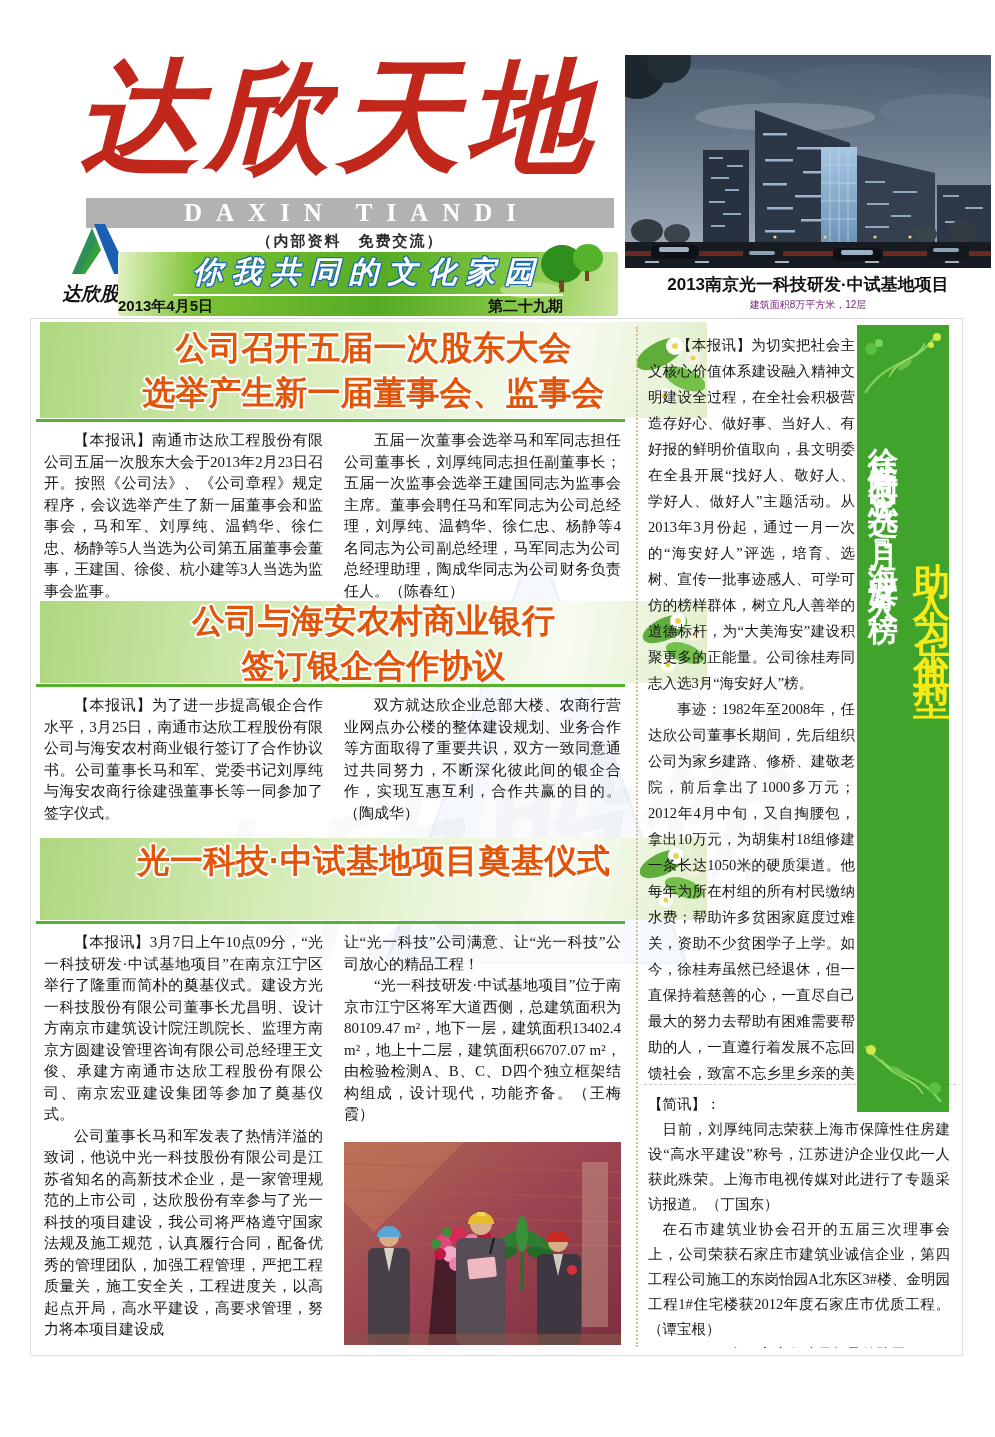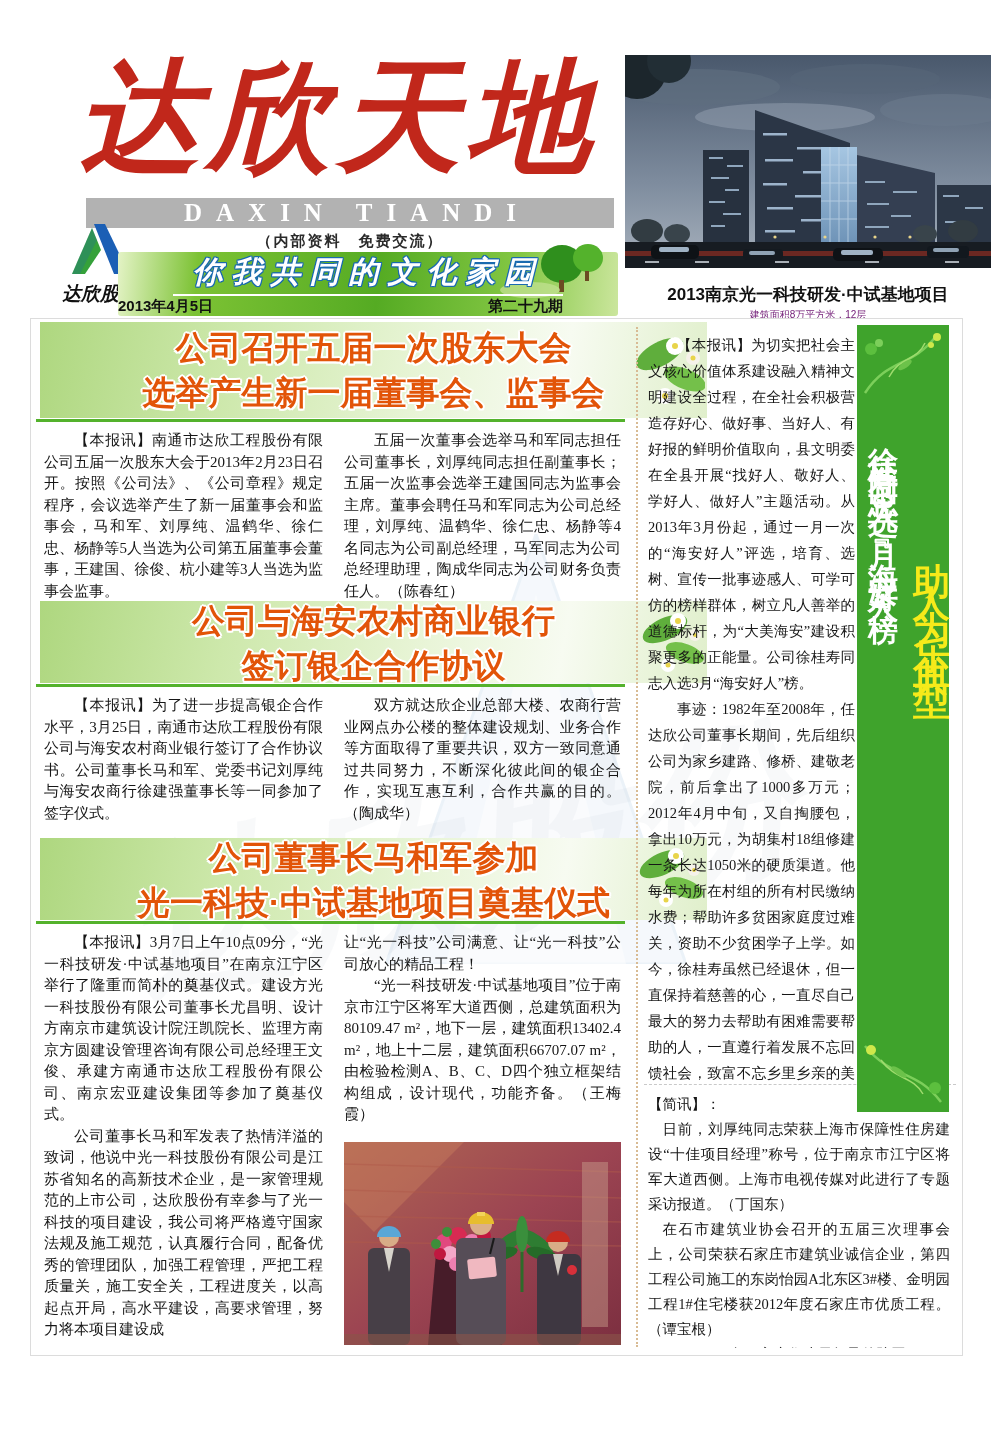--- a/index.html
+++ b/index.html
@@ -39,21 +39,21 @@
     text-shadow:1px 0 0 #1a6ab0,-1px 0 0 #1a6ab0,0 1px 0 #1a6ab0,0 -1px 0 #1a6ab0,
                 1px 1px 0 #1a6ab0,-1px -1px 0 #1a6ab0,1px -1px 0 #1a6ab0,-1px 1px 0 #1a6ab0;
   }
   .slogan-line { position:absolute; left:55px; right:55px; top:42px; height:2px; background:#ffffff; }
   .date-row {
     position:absolute; left:0; top:45px; width:100%; display:flex;
     justify-content:space-between; gap:72px; padding-right:55px; box-sizing:border-box;
     font-family:"Liberation Sans",sans-serif; font-size:15px; font-weight:bold; color:#111;
   }
   .cover { position:absolute; left:625px; top:55px; width:366px; }
-  .cover-caption { margin-top:15px; text-align:center; font-family:"Liberation Sans",sans-serif;
+  .cover-caption { margin-top:5px; text-align:center; font-family:"Liberation Sans",sans-serif;
     font-weight:bold; font-size:17px; color:#111; }
   .cover-sub { margin-top:2px; text-align:center; font-family:"Liberation Sans",sans-serif;
     font-size:10px; color:#701a75; }
 
   
   .frame { position:absolute; left:30px; top:318px; width:931px; height:1036px;
     border:1px solid #dcdcdc; background:#fff; }
   .hbanner {
     position:absolute; left:9px; width:667px; overflow:hidden;
     background:linear-gradient(100deg,#aed77f 0%,#cde8ab 28%,#e9f5d8 58%,#f7fbf1 78%,#e0efcb 100%);
@@ -290,21 +290,20 @@
       <svg class="flower-deco" width="95" height="78" viewBox="0 0 95 78">
         <ellipse cx="52" cy="24" rx="24" ry="11" fill="#5fae3c" transform="rotate(-25 52 24)"></ellipse>
         <ellipse cx="74" cy="48" rx="20" ry="9" fill="#74c04a" transform="rotate(20 74 48)"></ellipse>
         <circle cx="66" cy="16" r="8" fill="#ffffff"></circle>
           <circle cx="66" cy="16" r="3" fill="#e8d44a"></circle>
         <circle cx="84" cy="30" r="6" fill="#f6f2ea"></circle>
           <circle cx="84" cy="30" r="2" fill="#e8d44a"></circle>
         <circle cx="56" cy="60" r="7" fill="#ffffff"></circle>
           <circle cx="56" cy="60" r="2.5" fill="#e8d44a"></circle>
       </svg>
-      <div class="hline" style="margin-top:-3px;">公司董事长马和军参加</div>
       <div class="hline">光一科技·中试基地项目奠基仪式</div>
     </div>
     <div class="underline" style="top:602px;"></div>
     <div class="col" style="left:13px;top:613px;width:279px;height:418px;">
       <p>【本报讯】3月7日上午10点09分，“光一科技研发·中试基地项目”在南京江宁区举行了隆重而简朴的奠基仪式。建设方光一科技股份有限公司董事长尤昌明、设计方南京市建筑设计院汪凯院长、监理方南京方圆建设管理咨询有限公司总经理王文俊、承建方南通市达欣工程股份有限公司、南京宏亚建设集团等参加了奠基仪式。</p>
       <p>公司董事长马和军发表了热情洋溢的致词，他说中光一科技股份有限公司是江苏省知名的高新技术企业，是一家管理规范的上市公司，达欣股份有幸参与了光一科技的项目建设，我公司将严格遵守国家法规及施工规范，认真履行合同，配备优秀的管理团队，加强工程管理，严把工程质量关，施工安全关，工程进度关，以高起点开局，高水平建设，高要求管理，努力将本项目建设成</p>
     </div>
     <div class="col" style="left:313px;top:613px;width:277px;height:205px;">
       <p class="noindent">让“光一科技”公司满意、让“光一科技”公司放心的精品工程！</p>
       <p>“光一科技研发·中试基地项目”位于南京市江宁区将军大道西侧，总建筑面积为80109.47 m²，地下一层，建筑面积13402.4 m²，地上十二层，建筑面积66707.07 m²，由检验检测A、B、C、D四个独立框架结构组成，设计现代，功能齐备。（王梅霞）</p>
@@ -383,21 +382,21 @@
     <div class="divider-v"></div>
     <div class="divider-h"></div>
 
     <div class="rcol">
       <p>【本报讯】为切实把社会主义核心价值体系建设融入精神文明建设全过程，在全社会积极营造存好心、做好事、当好人、有好报的鲜明价值取向，县文明委在全县开展“找好人、敬好人、学好人、做好人”主题活动。从2013年3月份起，通过一月一次的“海安好人”评选，培育、选树、宣传一批事迹感人、可学可仿的榜样群体，树立凡人善举的道德标杆，为“大美海安”建设积聚更多的正能量。公司徐桂寿同志入选3月“海安好人”榜。</p>
       <p>事迹：1982年至2008年，任达欣公司董事长期间，先后组织公司为家乡建路、修桥、建敬老院，前后拿出了1000多万元；2012年4月中旬，又自掏腰包，拿出10万元，为胡集村18组修建一条长达1050米的硬质渠道。他每年为所在村组的所有村民缴纳水费；帮助许多贫困家庭度过难关，资助不少贫困学子上学。如今，徐桂寿虽然已经退休，但一直保持着慈善的心，一直尽自己最大的努力去帮助有困难需要帮助的人，一直遵行着发展不忘回馈社会，致富不忘乡里乡亲的美德。（海安日报）</p>
     </div>
 
     <div class="briefs">
       <p class="btitle">【简讯】：</p>
-      <p>日前，刘厚纯同志荣获上海市保障性住房建设“十佳项目经理”称号，位于南京市江宁区将军大道西侧。上海市电视传媒对此进行了专题采访报道。（丁国东）</p>
+      <p>日前，刘厚纯同志荣获上海市保障性住房建设“高水平建设”称号，江苏进沪企业仅此一人获此殊荣。上海市电视传媒对此进行了专题采访报道。（丁国东）</p>
       <p>在石市建筑业协会召开的五届三次理事会上，公司荣获石家庄市建筑业诚信企业，第四工程公司施工的东岗怡园A北东区3#楼、金明园工程1#住宅楼获2012年度石家庄市优质工程。（谭宝根）</p>
       <p>3月20日，在石家庄住建局领导的陪同下，西藏阿里地区建设主管部门一行七人，到第四工程公司承建的星河湾·艺墅·家项目参观交流。（谭宝根）</p>
     </div>
 
     <div class="side-banner">
       <svg class="flour-top" width="88" height="70" viewBox="0 0 88 70">
         <path d="M6,66 C30,30 52,42 78,8" stroke="#7ccf5a" stroke-width="2.5" fill="none"></path>
         <path d="M30,50 C40,30 58,34 66,16" stroke="#9fdc6e" stroke-width="1.5" fill="none"></path>
         <circle cx="12" cy="22" r="6" fill="#5cbf3e"></circle>
           <circle cx="20" cy="16" r="4" fill="#7ccf5a"></circle>

